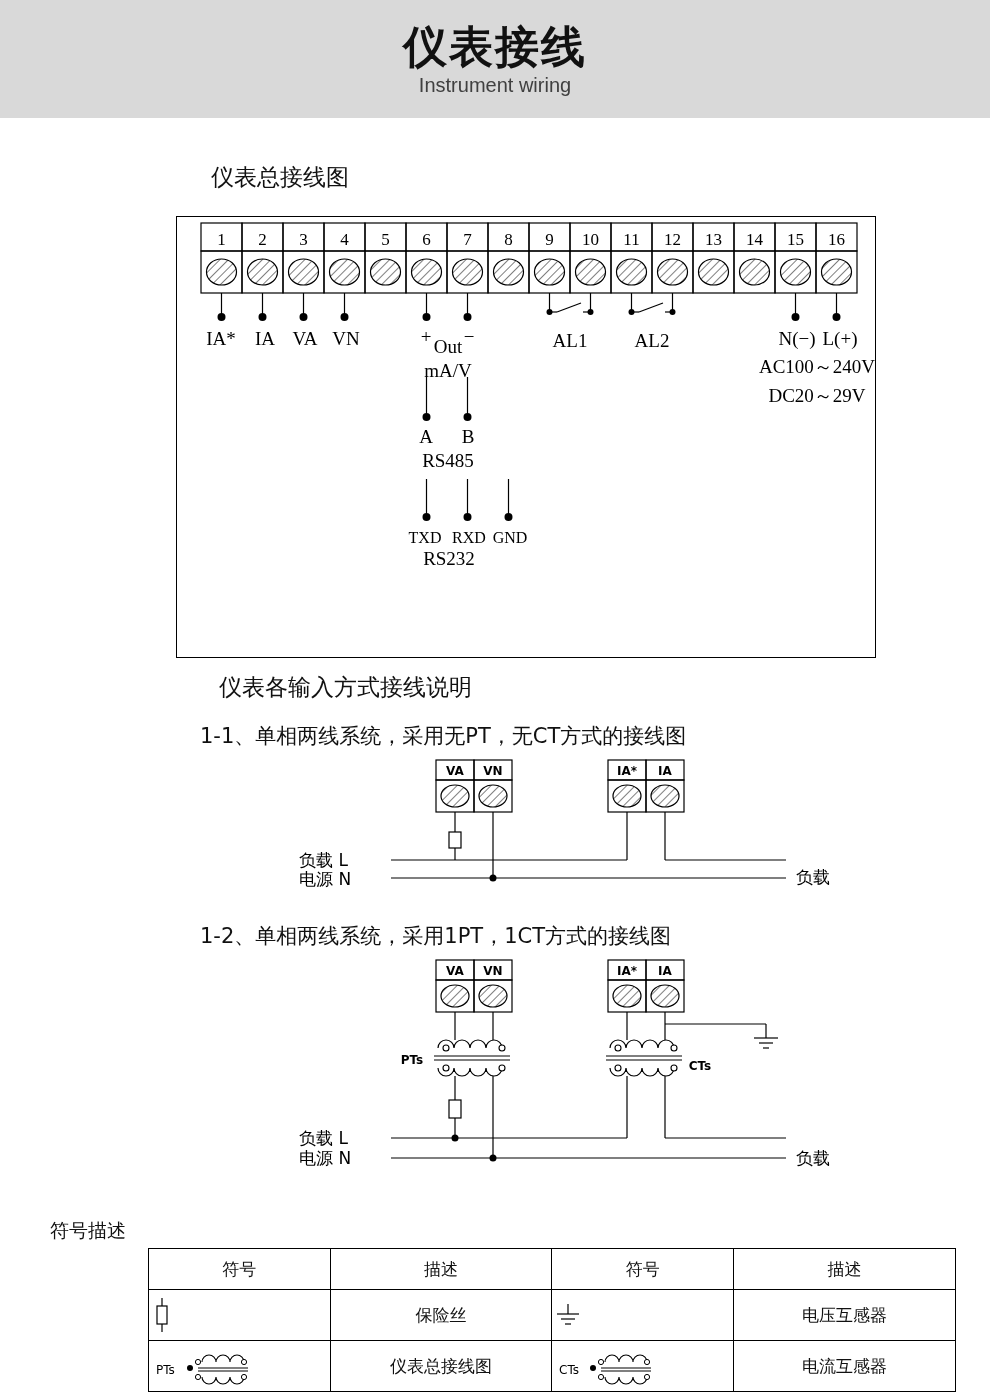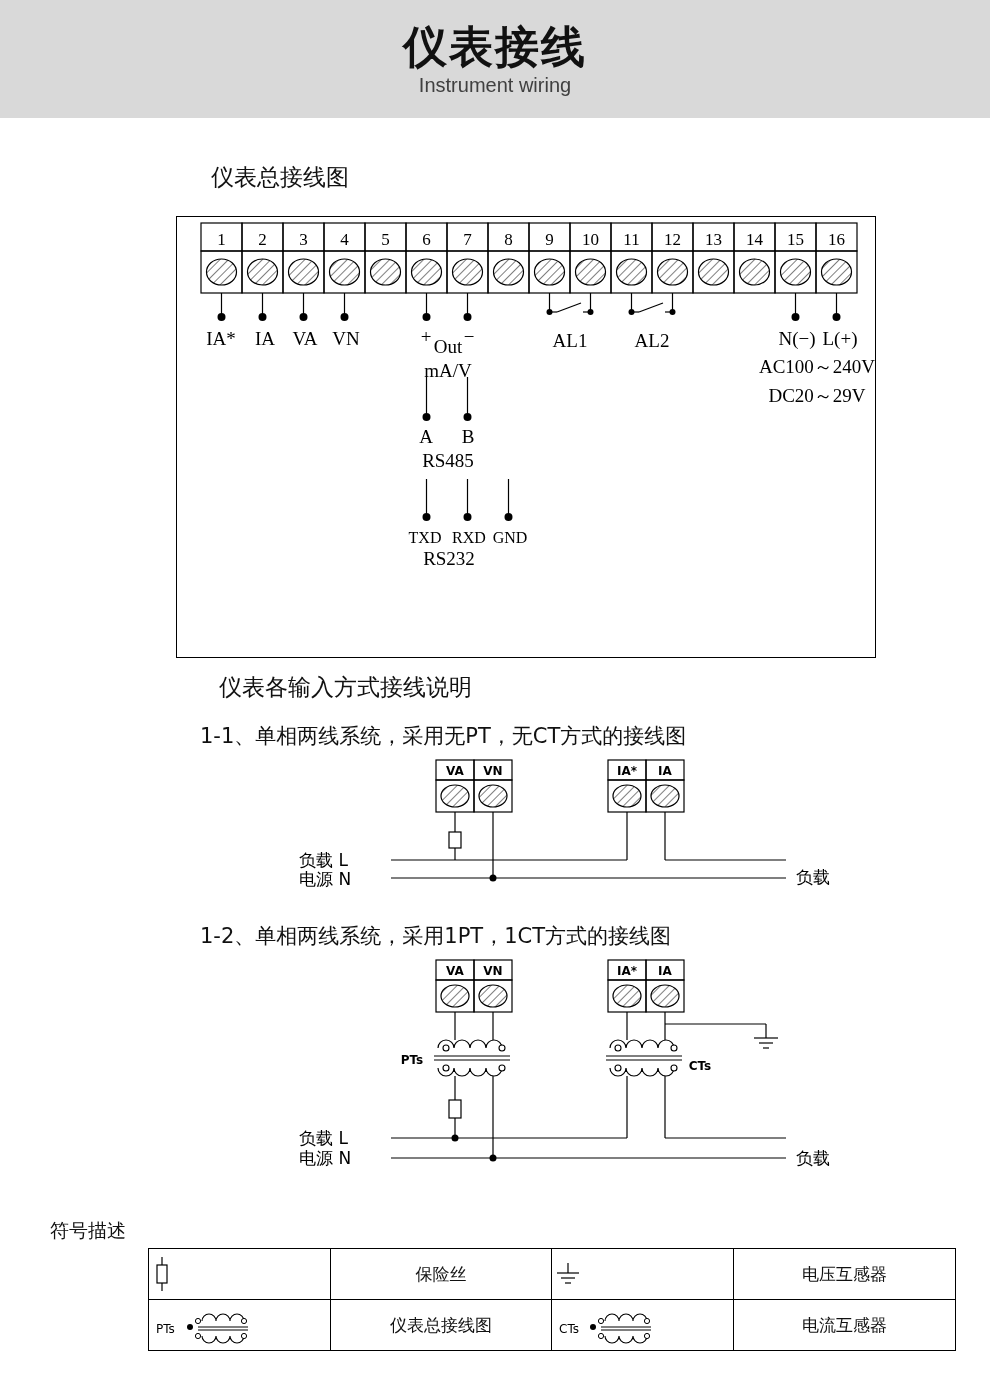--- a/index.html
+++ b/index.html
@@ -429,20 +429,26 @@
     <text x="123" y="212">电源  N</text>
     <text x="620" y="212">负载</text>
   </g>
 </svg>
 </div>
 
 <div class="sym-title">符号描述</div>
 
 <table class="symtab">
   <tbody>
+      <tr>
+    <td class="c1">符号</td>
+    <td class="c2">描述</td>
+    <td class="c3">符号</td>
+    <td class="c4">描述</td>
+  </tr>
   <tr class="body">
     <td class="c1">
       <svg width="24" height="34" viewBox="0 0 24 34">
         <g stroke="#000" fill="none" stroke-width="1.2">
           <line x1="12" y1="0" x2="12" y2="8"></line>
           <rect x="7" y="8" width="10" height="18" fill="#fff"></rect>
           <line x1="12" y1="26" x2="12" y2="34"></line>
         </g>
       </svg>
     </td>

